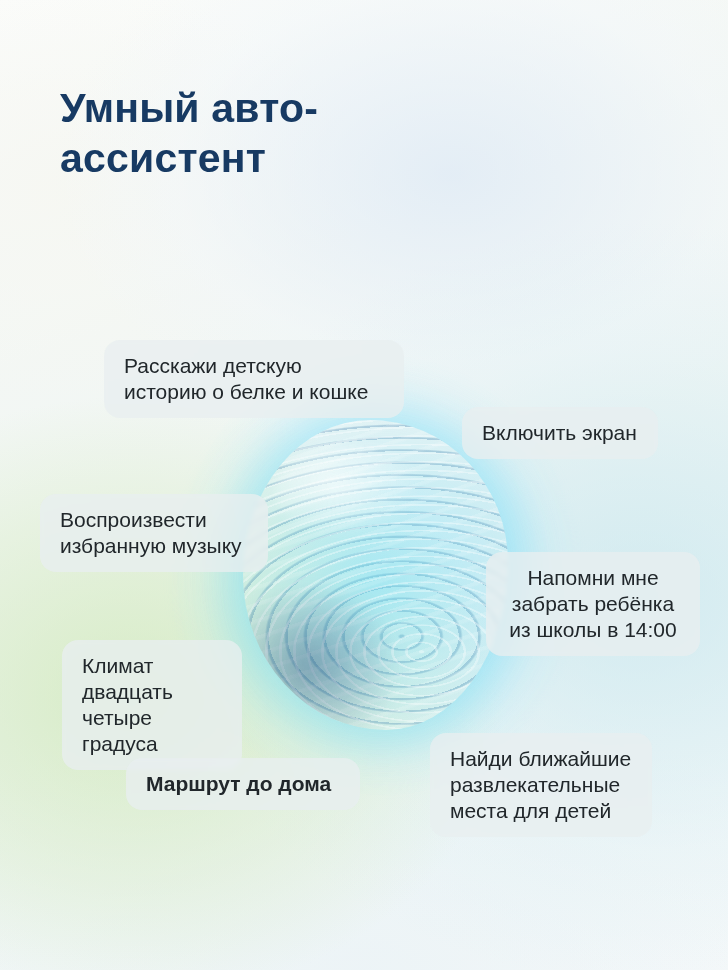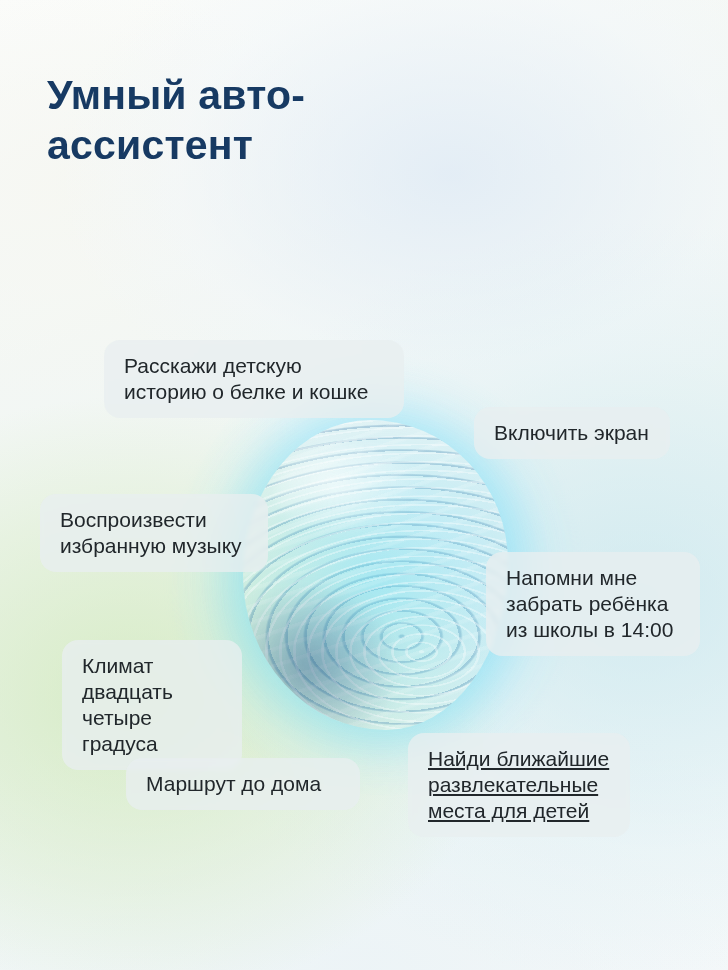--- a/index.html
+++ b/index.html
@@ -41,21 +41,21 @@
     color: #173a63;
     letter-spacing: 0.4px;
     margin: 0;
   }
   .brand-sub {
     font-size: 41px;
     line-height: 50px;
     font-weight: bold;
     color: #173a63;
     letter-spacing: 0.2px;
-    margin: 0;
+    margin: 13px;
     max-width: 430px;
   }
 
   
   .orb-wrap {
     position: absolute;
     left: 243px;
     top: 420px;
     width: 265px;
     height: 310px;
@@ -135,26 +135,26 @@
     background: rgba(232, 238, 239, 0.78);
     color: #21272b;
     font-size: 21px;
     line-height: 26px;
     padding: 13px 20px;
     white-space: pre-line;
     backdrop-filter: blur(2px);
   }
 
   #chip-story      { left: 104px; top: 340px; width: 300px; }
-  #chip-screen     { left: 462px; top: 407px; width: 196px; margin-left: 12px; }
+  #chip-screen     { left: 462px; top: 407px; width: 196px; }
   #chip-music      { left: 40px;  top: 494px; width: 228px; }
-  #chip-remind     { left: 486px; top: 552px; width: 214px; }
+  #chip-remind     { left: 486px; top: 552px; width: 214px; text-align: center; }
   #chip-climate    { left: 62px;  top: 640px; width: 180px; }
-  #chip-route      { left: 126px; top: 758px; width: 234px; }
-  #chip-places     { left: 408px; top: 733px; width: 222px; text-decoration: underline; }
+  #chip-route      { left: 126px; top: 758px; width: 234px; font-weight: bold; }
+  #chip-places     { left: 430px; top: 733px; width: 222px; }
 </style>
 </head>
 <body>
 
 <div id="poster">
 
   <div class="headings">
     <div class="brand-sub">Умный
 авто-ассистент</div>
   </div>

